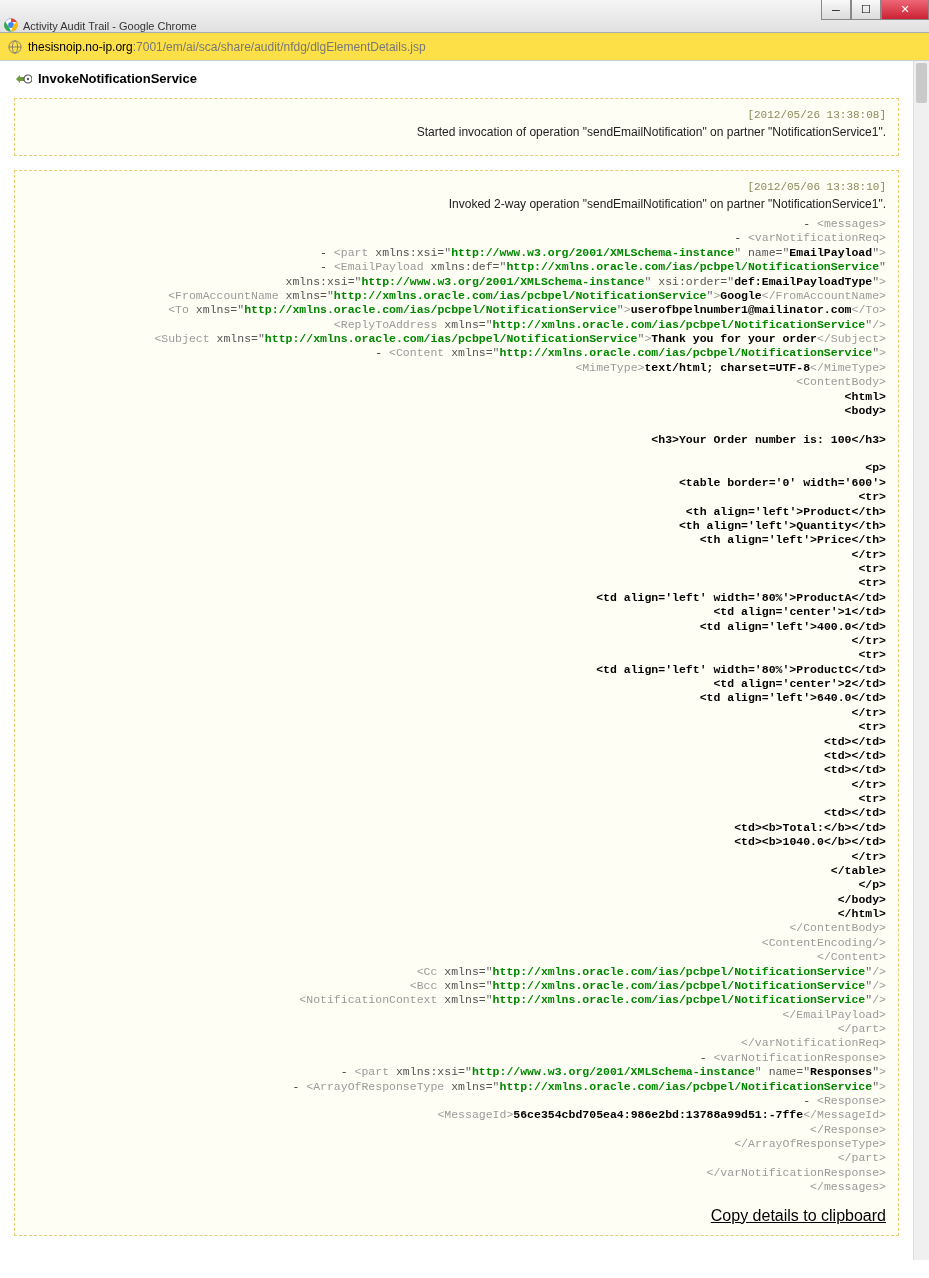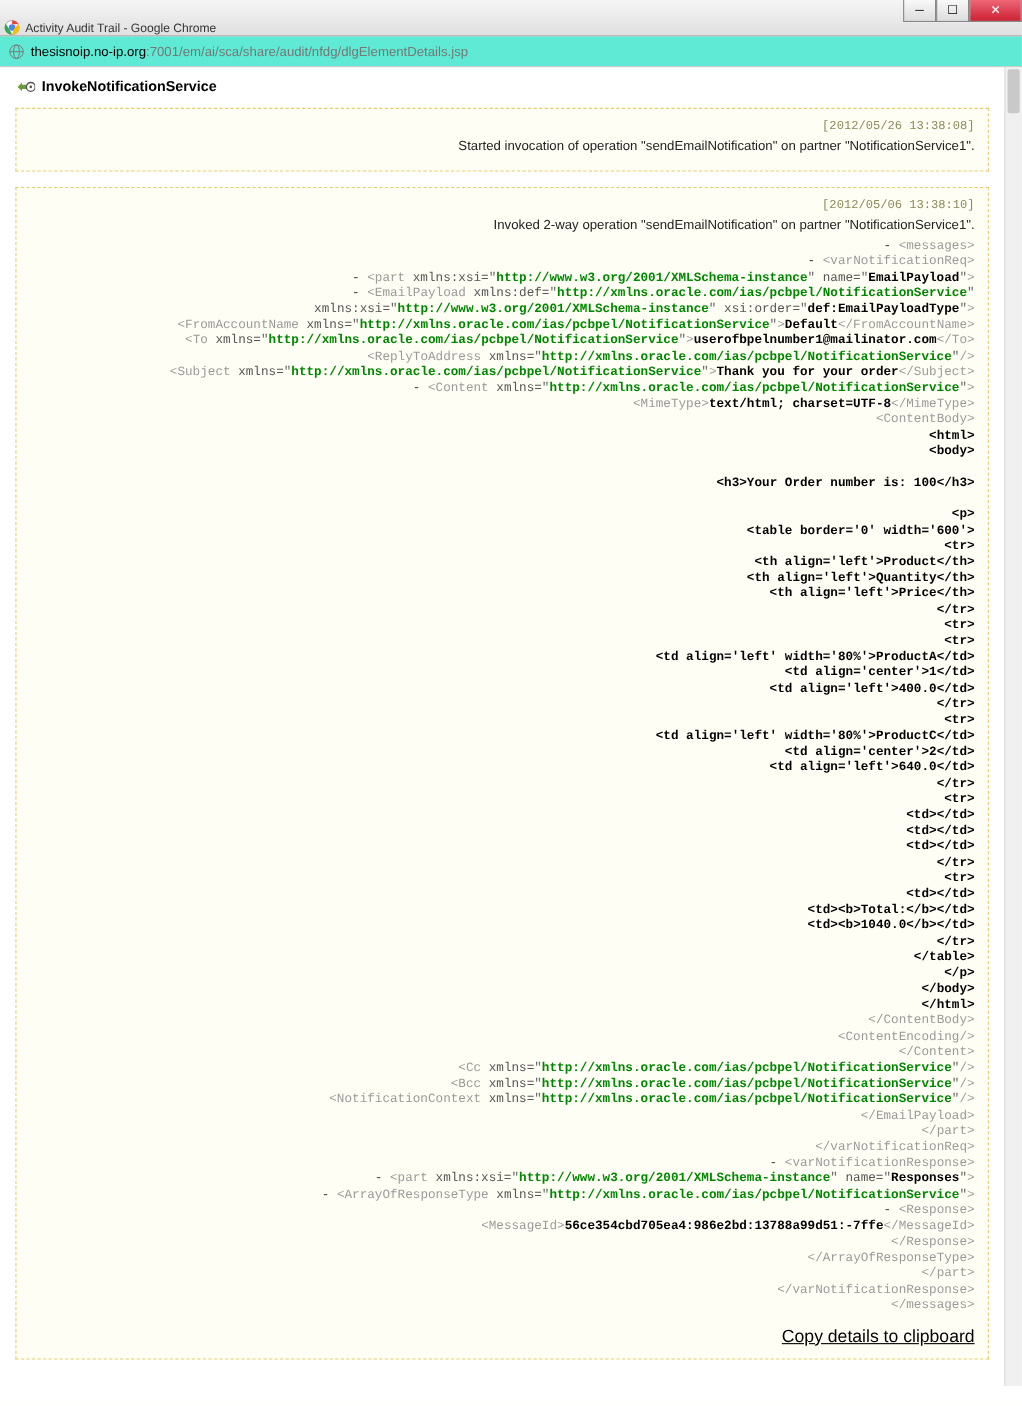--- a/index.html
+++ b/index.html
@@ -5,21 +5,21 @@
 * { margin: 0; padding: 0; box-sizing: border-box; }
 body { font-family: Tahoma, Arial, sans-serif; font-size: 11px; background: #fff; }
 
 .titlebar { background: linear-gradient(#f5f5f5, #e0e0e0); border-bottom: 1px solid #aaa; height: 33px; display: flex; align-items: flex-end; padding: 0 4px; position: relative; }
 .titlebar .favicon { width: 14px; height: 14px; margin-right: 5px; }
 .titlebar .title { font-size: 11px; color: #333; flex: 1; }
 .winbtns { position: absolute; right: 0; top: 0; display: flex; }
 .winbtn { width: 30px; height: 20px; display: flex; align-items: center; justify-content: center; border: 1px solid #888; border-top: none; background: linear-gradient(#f9f9f9,#dcdcdc); font-family: Arial; }
 .winbtn.close { background: linear-gradient(#e67,#c23); color: #fff; width: 48px; }
 
-.addressbar { height: 28px; background: #5eead4; border-bottom: 1px solid #ccc; display: flex; align-items: center; padding: 0 8px; }
+.addressbar { height: 28px; background: #fde047; border-bottom: 1px solid #ccc; display: flex; align-items: center; padding: 0 8px; }
 .globe-icon { width: 14px; height: 14px; margin-right: 6px; }
 .url { font-size: 12px; color: #444; }
 .url .host { color: #000; }
 .url .rest { color: #777; }
 
 .content { padding: 10px 14px; position: relative; }
 .scrollbar { position: absolute; right: 0; top: 0; bottom: 0; width: 16px; background: #f0f0f0; border-left: 1px solid #ddd; }
 .scrollthumb { position: absolute; left: 2px; right: 2px; top: 2px; height: 40px; background: #c9c9c9; border-radius: 2px; }
 
 .header { display: flex; align-items: center; font-size: 13px; font-weight: bold; color: #000000; margin-bottom: 12px; }
@@ -89,21 +89,21 @@
   </div>
 
   <div class="box">
     <div class="ts">[2012/05/06 13:38:10]</div>
     <div class="msg">Invoked 2-way operation "sendEmailNotification" on partner "NotificationService1".</div>
     <div class="xml" id="xml-payload">  <span class="minus">-</span> <span class="tag">&lt;messages&gt;</span>
     <span class="minus">-</span> <span class="tag">&lt;varNotificationReq&gt;</span>
       <span class="minus">-</span> <span class="tag">&lt;part </span><span class="attr">xmlns:xsi=</span>"<span class="val">http://www.w3.org/2001/XMLSchema-instance</span>" <span class="attr">name=</span>"<span class="black">EmailPayload</span>"<span class="tag">&gt;</span>
         <span class="minus">-</span> <span class="tag">&lt;EmailPayload </span><span class="attr">xmlns:def=</span>"<span class="val">http://xmlns.oracle.com/ias/pcbpel/NotificationService</span>"
           <span class="attr">xmlns:xsi=</span>"<span class="val">http://www.w3.org/2001/XMLSchema-instance</span>" <span class="attr">xsi:order=</span>"<span class="black">def:EmailPayloadType</span>"<span class="tag">&gt;</span>
-          <span class="tag">&lt;FromAccountName </span><span class="attr">xmlns=</span>"<span class="val">http://xmlns.oracle.com/ias/pcbpel/NotificationService</span>"<span class="tag">&gt;</span><span class="text">Default</span><span class="tag">&lt;/FromAccountName&gt;</span>
+          <span class="tag">&lt;FromAccountName </span><span class="attr">xmlns=</span>"<span class="val">http://xmlns.oracle.com/ias/pcbpel/NotificationService</span>"<span class="tag">&gt;</span><span class="text">Google</span><span class="tag">&lt;/FromAccountName&gt;</span>
           <span class="tag">&lt;To </span><span class="attr">xmlns=</span>"<span class="val">http://xmlns.oracle.com/ias/pcbpel/NotificationService</span>"<span class="tag">&gt;</span><span class="text">userofbpelnumber1@mailinator.com</span><span class="tag">&lt;/To&gt;</span>
           <span class="tag">&lt;ReplyToAddress </span><span class="attr">xmlns=</span>"<span class="val">http://xmlns.oracle.com/ias/pcbpel/NotificationService</span>"<span class="tag">/&gt;</span>
           <span class="tag">&lt;Subject </span><span class="attr">xmlns=</span>"<span class="val">http://xmlns.oracle.com/ias/pcbpel/NotificationService</span>"<span class="tag">&gt;</span><span class="text">Thank you for your order</span><span class="tag">&lt;/Subject&gt;</span>
         <span class="minus">-</span> <span class="tag">&lt;Content </span><span class="attr">xmlns=</span>"<span class="val">http://xmlns.oracle.com/ias/pcbpel/NotificationService</span>"<span class="tag">&gt;</span>
             <span class="tag">&lt;MimeType&gt;</span><span class="text">text/html; charset=UTF-8</span><span class="tag">&lt;/MimeType&gt;</span>
             <span class="tag">&lt;ContentBody&gt;</span>
               <span class="text">&lt;html&gt;</span>
               <span class="text">&lt;body&gt;</span>
               <span class="text"></span>
               <span class="text">&lt;h3&gt;Your Order number is: 100&lt;/h3&gt;</span>

